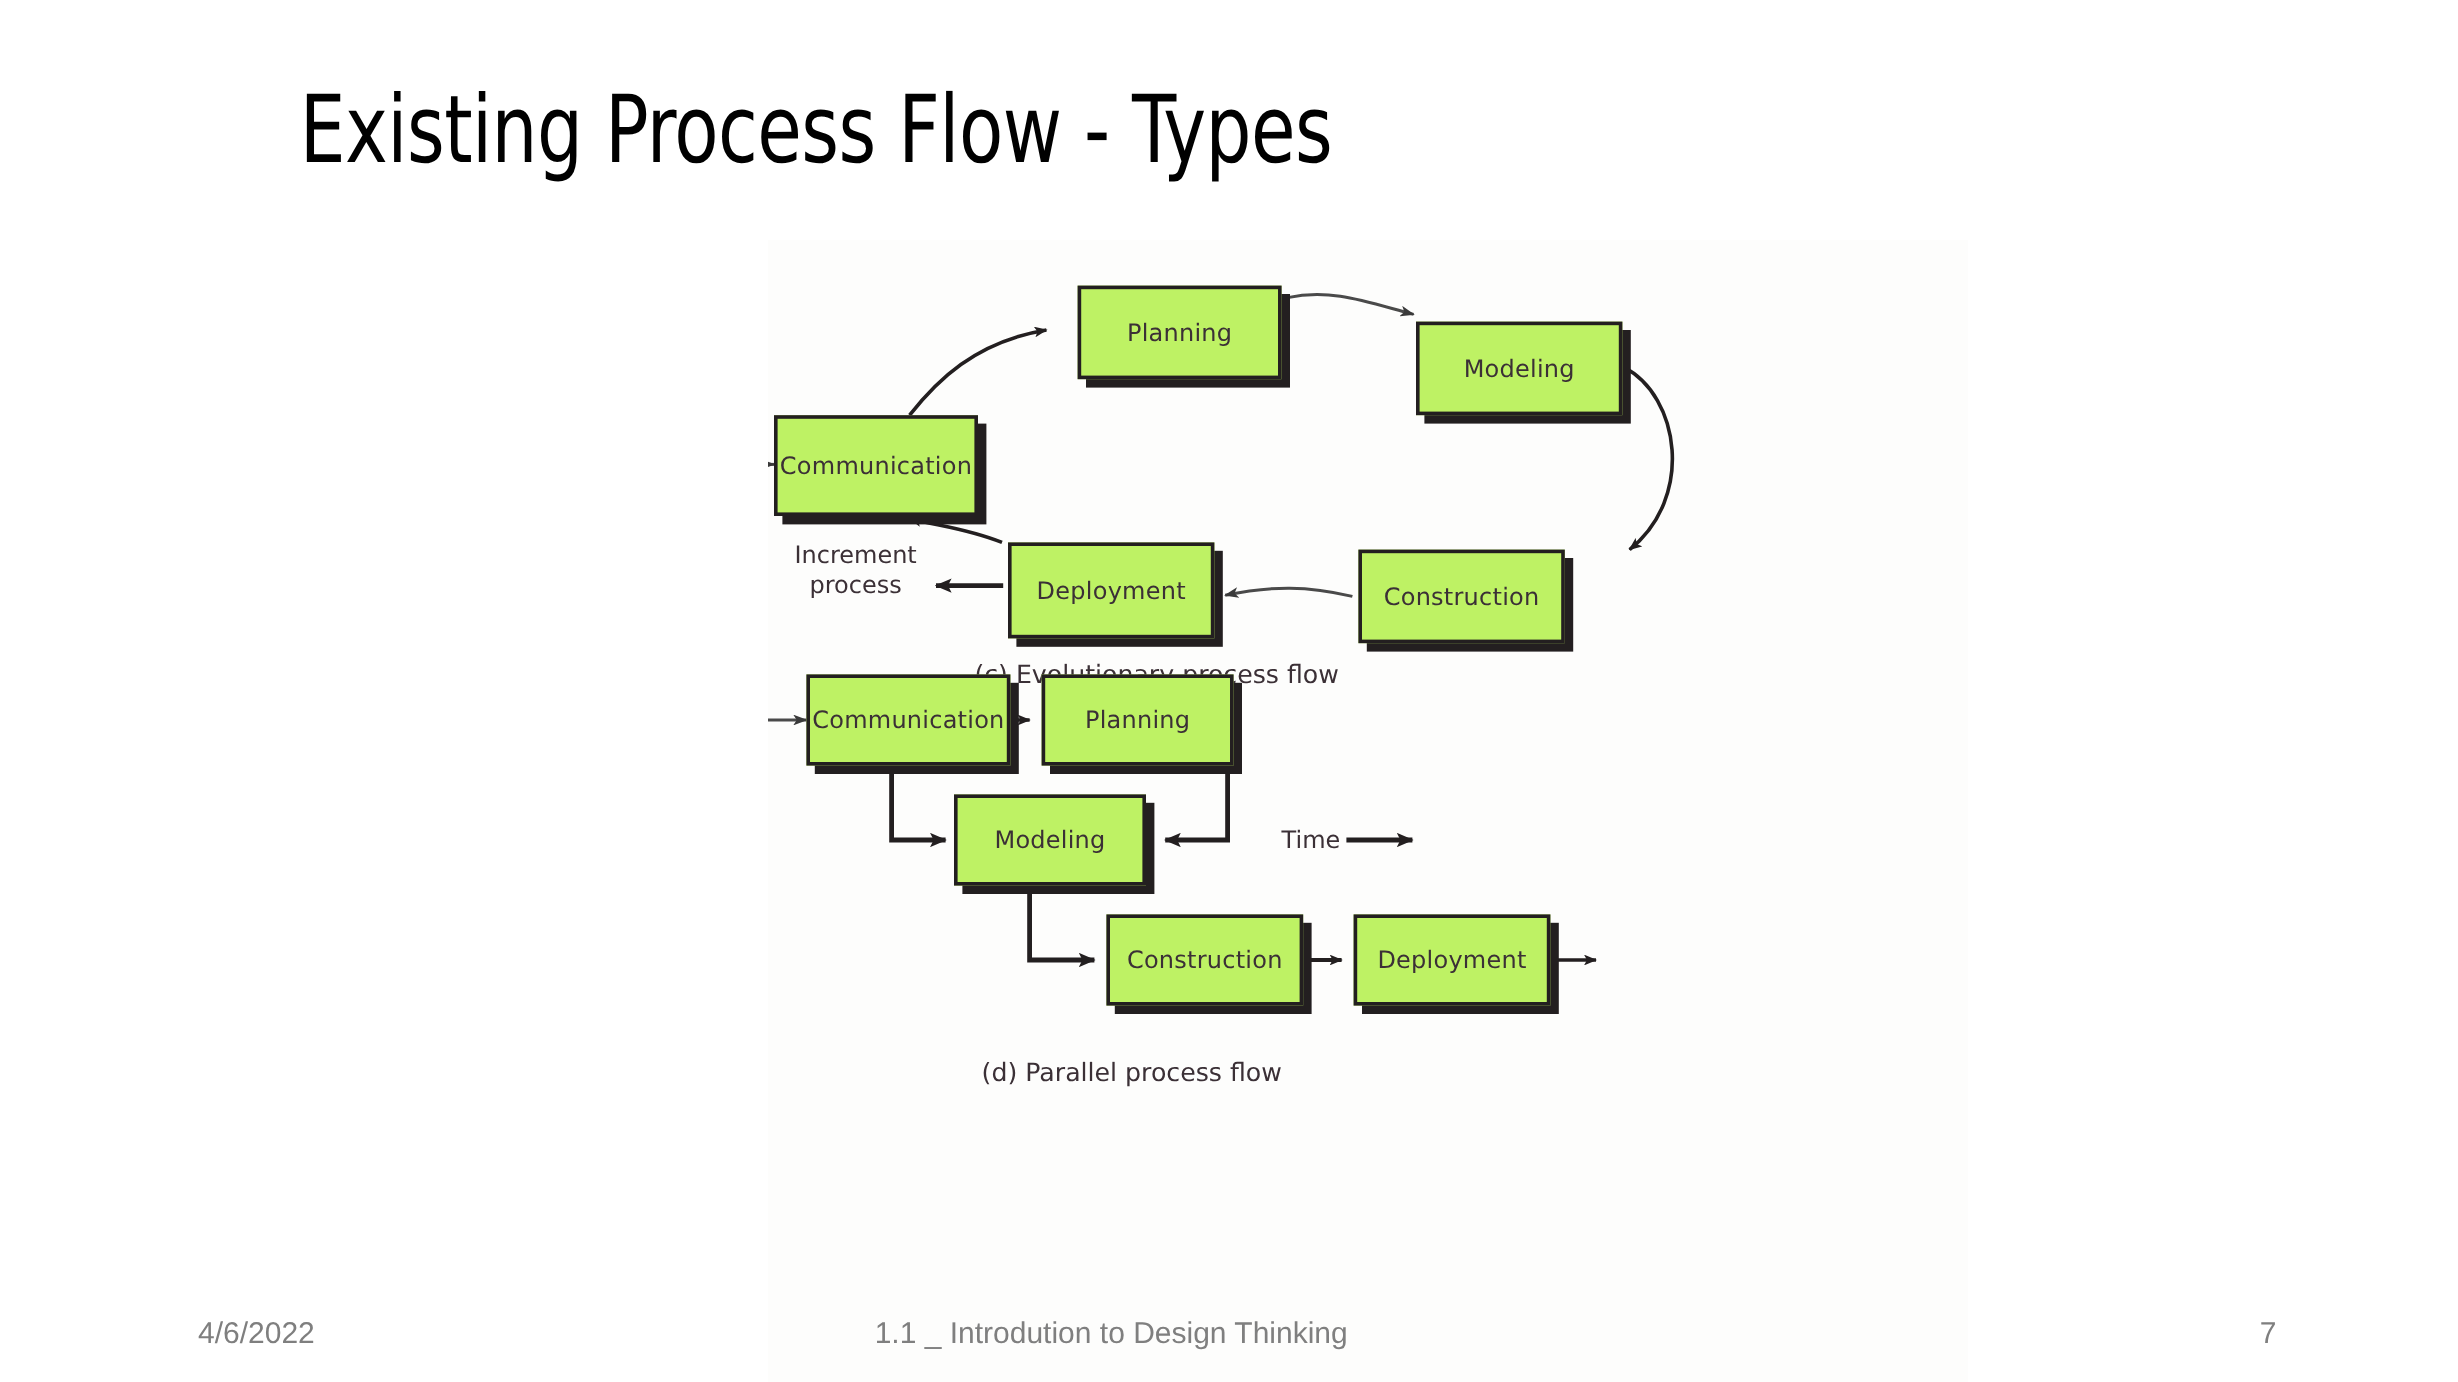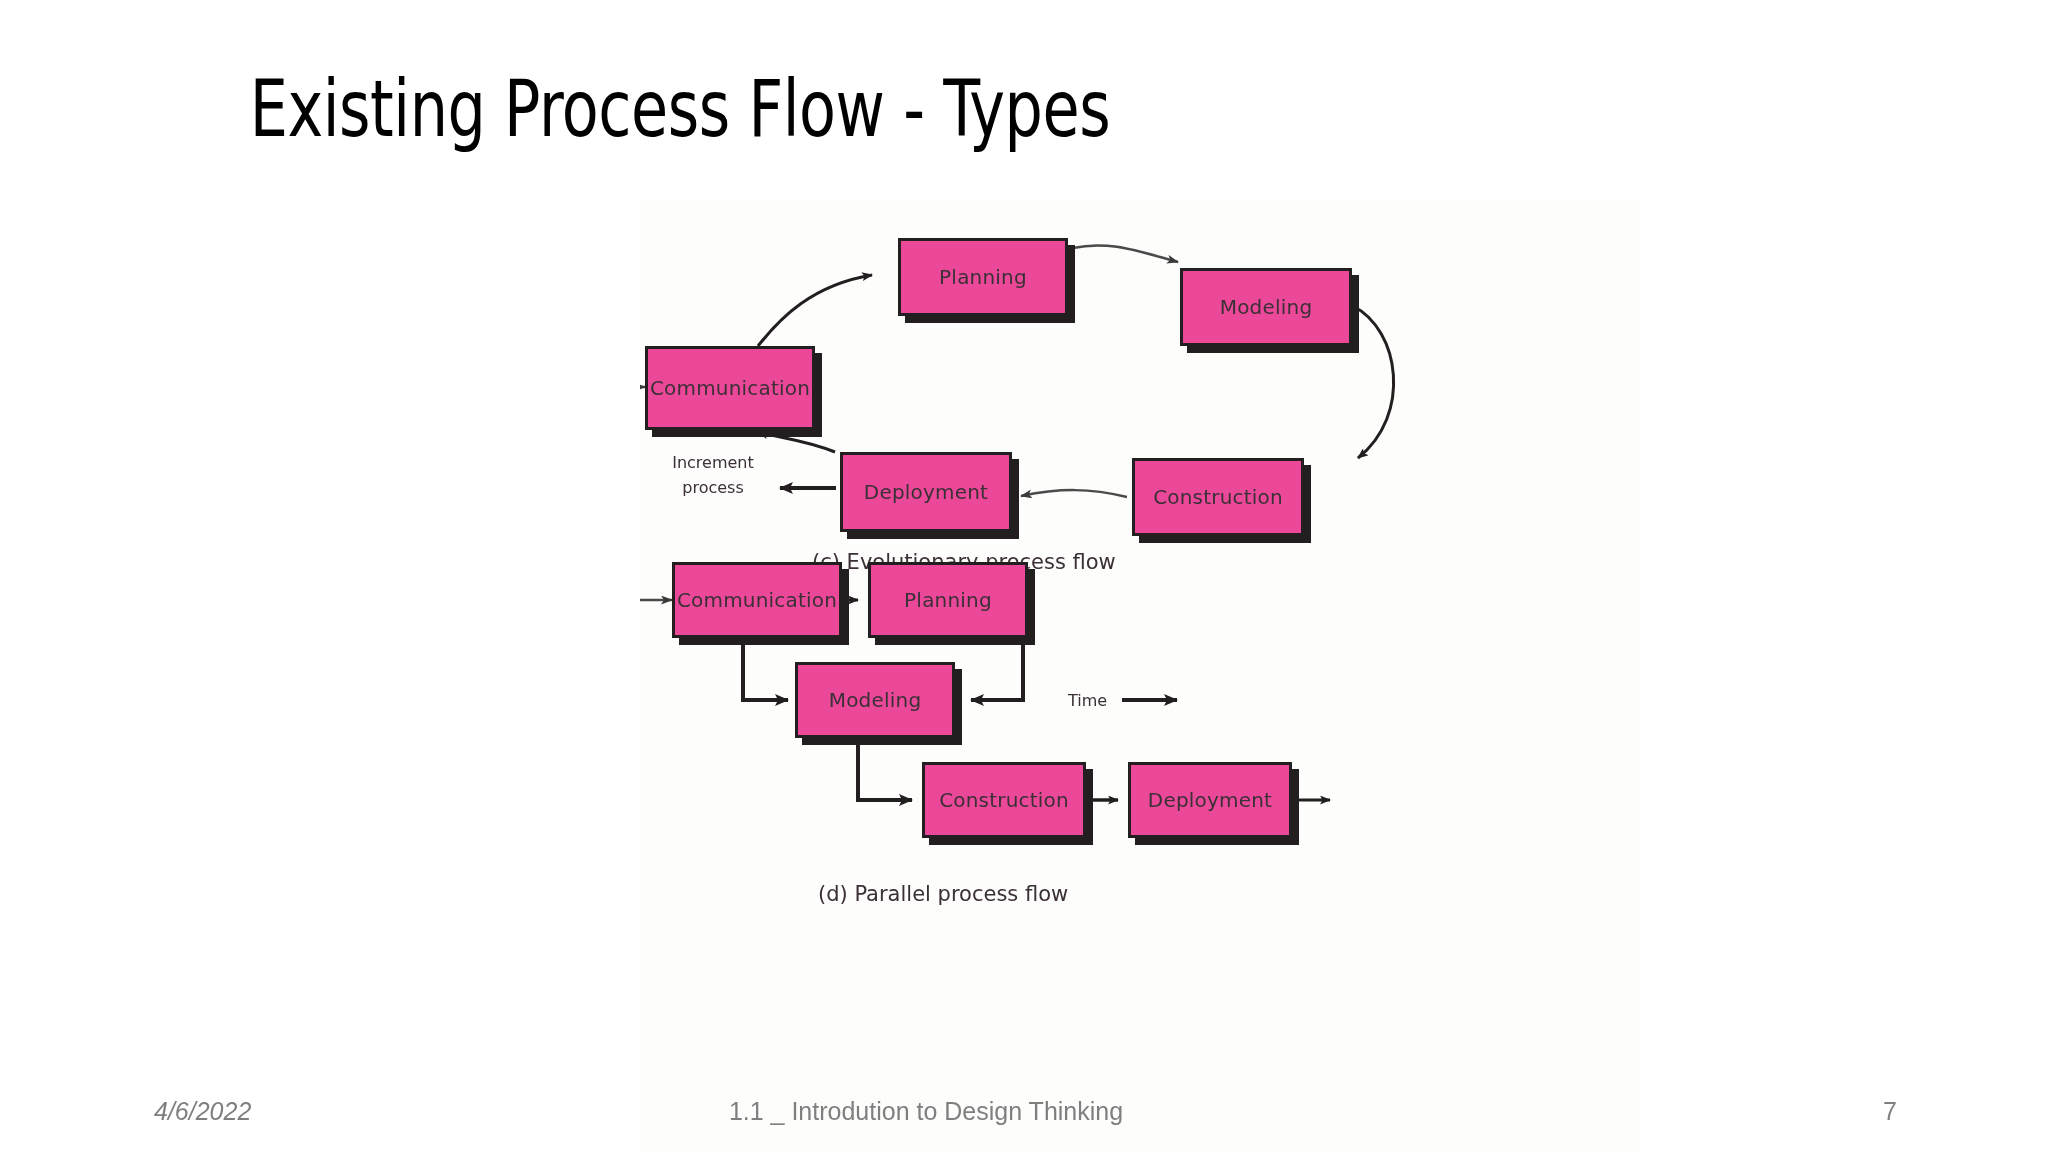--- a/index.html
+++ b/index.html
@@ -47,40 +47,40 @@
     left: 0;
     top: 0;
     width: 1000px;
     height: 952px;
   }
 
   
   .pbox {
     position: absolute;
     box-sizing: border-box;
-    background: #ec4899;
+    background: #bef264;
     border: 3px solid #231f20;
     box-shadow: 7px 7px 0 0 #231f20;
     display: flex;
     align-items: center;
     justify-content: center;
     color: #3b3036;
     font-family: "DejaVu Sans", "Liberation Sans", sans-serif;
     font-size: 20px;
     font-weight: 400;
     letter-spacing: 0.2px;
     white-space: nowrap;
   }
 
   
   .fig-label {
     position: absolute;
     color: #3b3036;
     font-family: "DejaVu Sans", "Liberation Sans", sans-serif;
-    font-size: 16px;
+    font-size: 20px;
     line-height: 25px;
     white-space: nowrap;
   }
   .fig-caption {
     position: absolute;
     color: #3b3036;
     font-family: "DejaVu Sans", "Liberation Sans", sans-serif;
     font-size: 21px;
     white-space: nowrap;
   }
@@ -89,21 +89,21 @@
   .footer-text {
     position: absolute;
     top: 1096px;
     color: #7f7f7f;
     font-family: "Liberation Sans", sans-serif;
     font-weight: 300;
     font-size: 25px;
     line-height: 30px;
     white-space: nowrap;
   }
-  #footer-date  { left: 154px; font-style: italic; }
+  #footer-date  { left: 165px; }
   #footer-title { left: 0; width: 1852px; text-align: center; }
   #footer-page  { left: 1860px; width: 60px; text-align: center; }
 </style>
 </head>
 <body>
 
 <div id="slide-title">Existing Process Flow - Types</div>
 
 <div id="figure">
 

